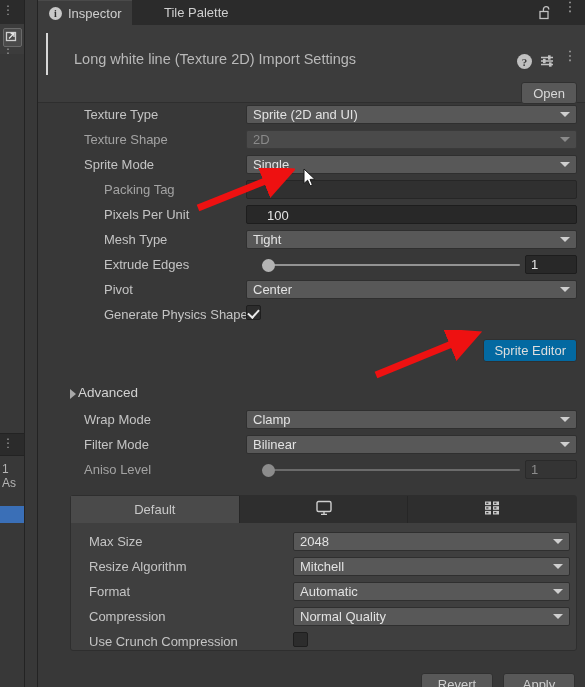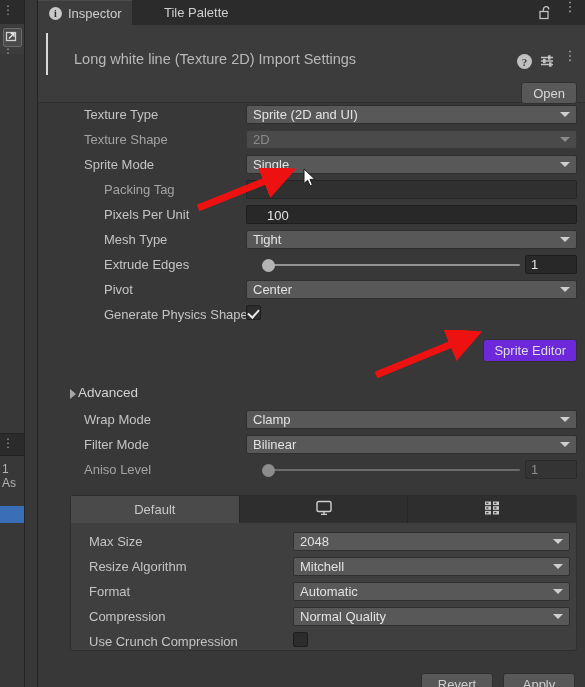--- a/index.html
+++ b/index.html
@@ -82,21 +82,21 @@
   .num-box{position:absolute;right:0;top:0;width:52px;height:19px;background:#282828;border:1px solid #1d1d1d;
       border-radius:2px;display:flex;align-items:center;padding-left:5px;box-sizing:border-box;
       color:#e4e4e4;font-size:13px;}
   .num-box.dim{background:#343434;border-color:#2a2a2a;color:#8c8c8c;}
 
   .checkbox{width:15px;height:15px;background:#2c2c2c;border:1px solid #1e1e1e;border-radius:2px;
       position:relative;box-sizing:border-box;}
   .checkbox.on:after{content:"";position:absolute;left:3px;top:1px;width:5px;height:9px;
       border:solid #e8e8e8;border-width:0 2px 2px 0;transform:rotate(42deg);}
 
-  .sprite-editor-btn{position:absolute;right:8px;height:21px;padding:0 10px;background:#6d28d9;
+  .sprite-editor-btn{position:absolute;right:8px;height:21px;padding:0 10px;background:#0369a1;
       border:1px solid #303030;border-radius:3px;color:#dedede;font-size:13px;
       display:flex;align-items:center;justify-content:center;}
 
   .foldout{position:relative;height:25px;display:flex;align-items:center;margin-top:7px;}
   .foldout .tri{position:absolute;left:-8px;top:9px;width:0;height:0;
       border-top:5px solid transparent;border-bottom:5px solid transparent;border-left:6px solid #a8a8a8;}
   .foldout .ftxt{font-size:13.5px;color:#d2d2d2;}
 
   
   .platbox{position:absolute;left:32px;top:495px;width:507px;height:156px;

